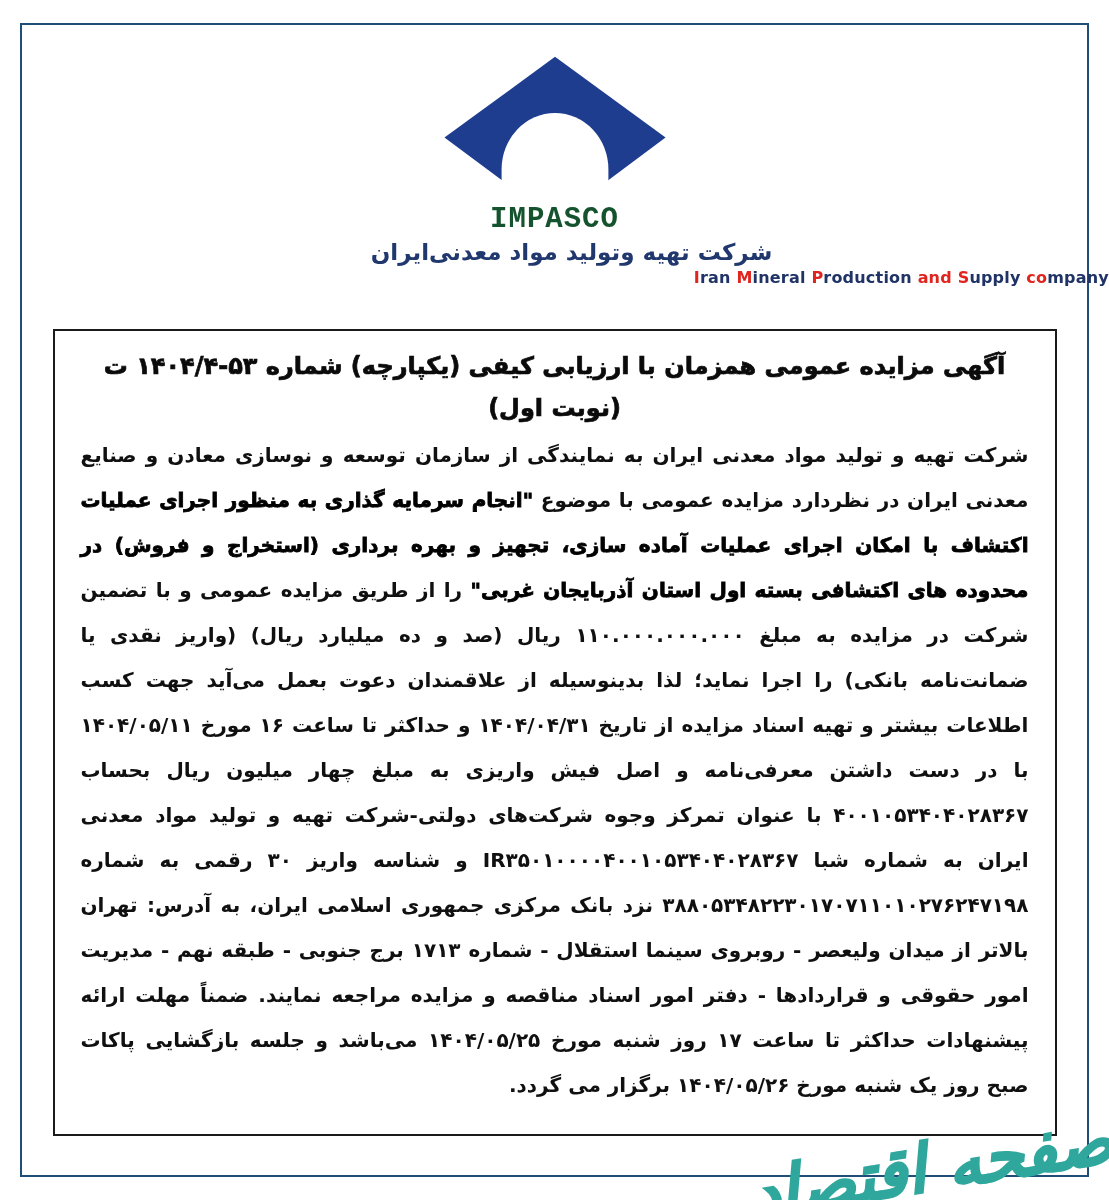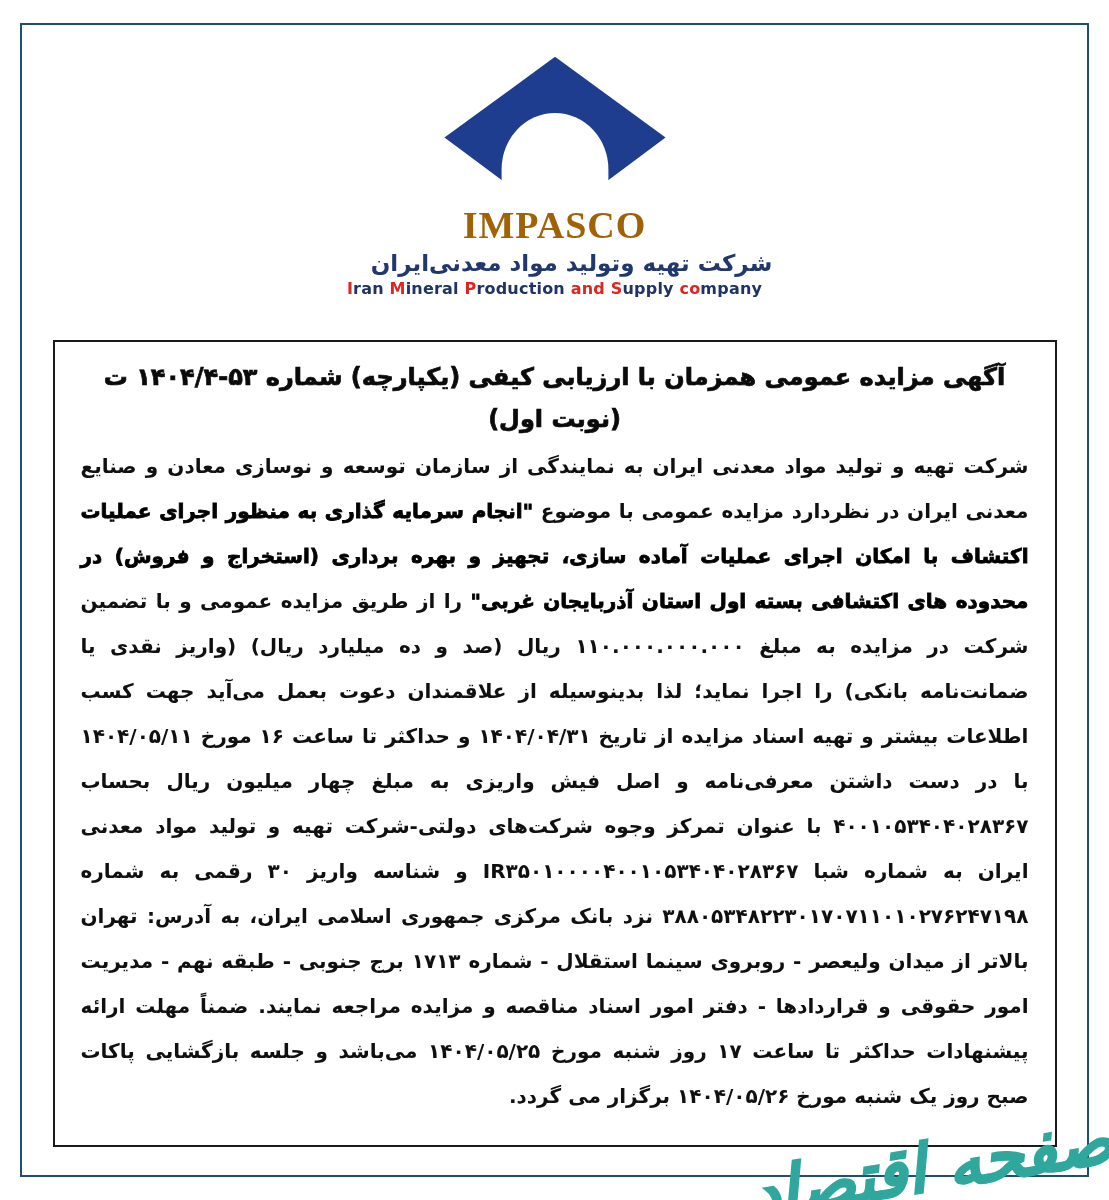--- a/index.html
+++ b/index.html
@@ -18,39 +18,40 @@
   }
   .content{position:relative;z-index:1;text-align:center;padding-top:55px;}
 
   
   .logo-wrap{display:inline-block;position:relative;}
   .logo-svg{display:block;margin:0 auto;}
   .impasco{
     position:relative;
     margin-top:-30px;
     font-weight:bold;
-    font-size:38px;
+    font-size:29px;
     letter-spacing:1px;
-    color:#a16207;
-    font-family:Liberation Serif, serif;
+    color:#14532d;
+    font-family:Liberation Mono, monospace;
   }
   .company-fa{
     direction:rtl;
     margin-top:3px;
     font-size:23px;
     font-weight:bold;
     color:#21386e;
     margin-left:34px;
   }
   .company-en{
     margin-top:3px;
     font-size:16px;
     font-weight:bold;
     color:#1f3366;
     letter-spacing:0.2px;
+    text-align:right;
   }
   .company-en .seg-red{color:#e0251f;}
   .company-en .seg-navy{color:#1f3366;}
 
   
   .notice-box{
     width:948px;
     margin:42px auto 0;
     border:2px solid #1a1a1a;
     background:#ffffff;

